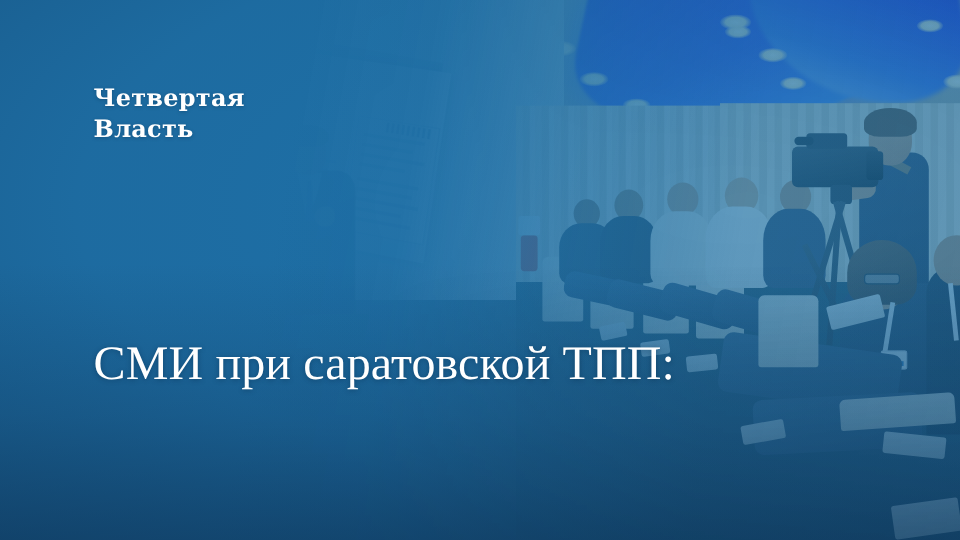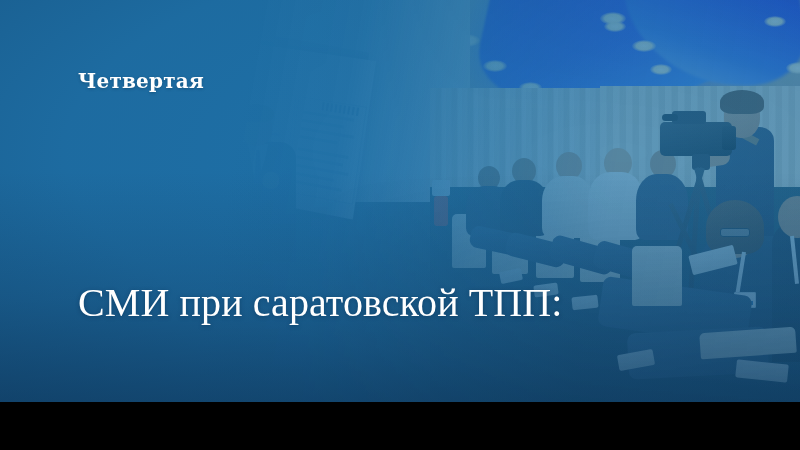--- a/index.html
+++ b/index.html
@@ -3,21 +3,21 @@
 <meta charset="utf-8">
 <style>
   html, body {
     margin: 0;
     padding: 0;
     background: #000;
   }
   #card {
     position: relative;
     width: 800px;
-    height: 402px;
+    height: 450px;
     overflow: hidden;
     font-family: "Liberation Serif", "DejaVu Serif", serif;
     background: #2176ad;
     user-select: none;
   }
 
   
   .photo {
     position: absolute;
     inset: 0;
@@ -546,20 +546,21 @@
 
   <div class="overlay-flat"></div>
   <div class="overlay-left"></div>
   <div class="overlay-vignette"></div>
   <div class="overlay-bottom"></div>
 
   <div class="content">
 
     <div class="logo">
       <span class="l1">Четвертая</span>
+      <span class="l2">Власть</span>
     </div>
 
     <div class="headline">
       <span class="hl">СМИ при саратовской ТПП:</span>
       
       
       
     </div>
 
   </div>

